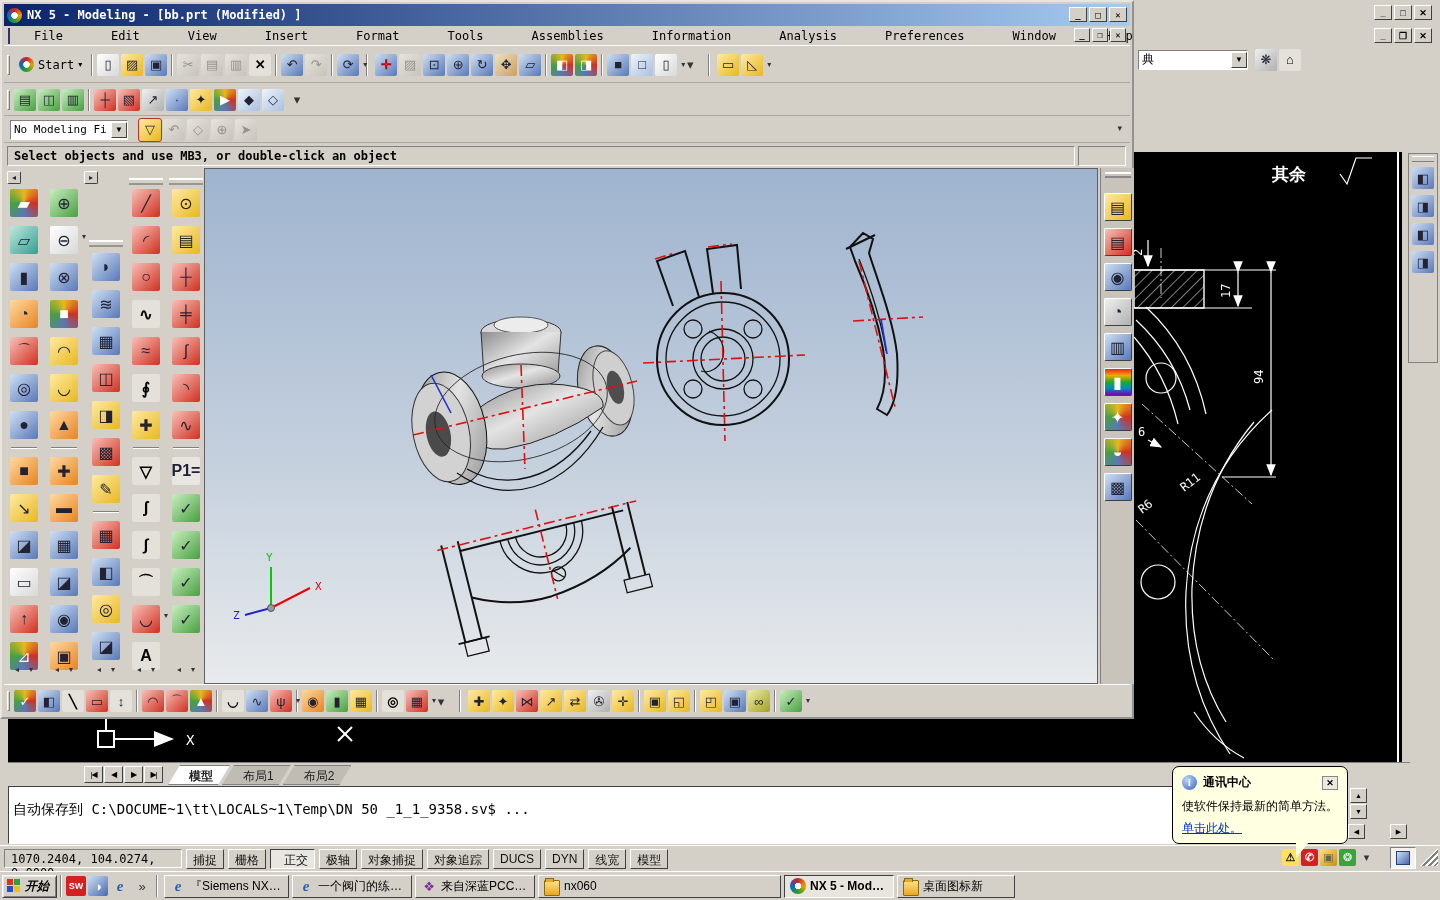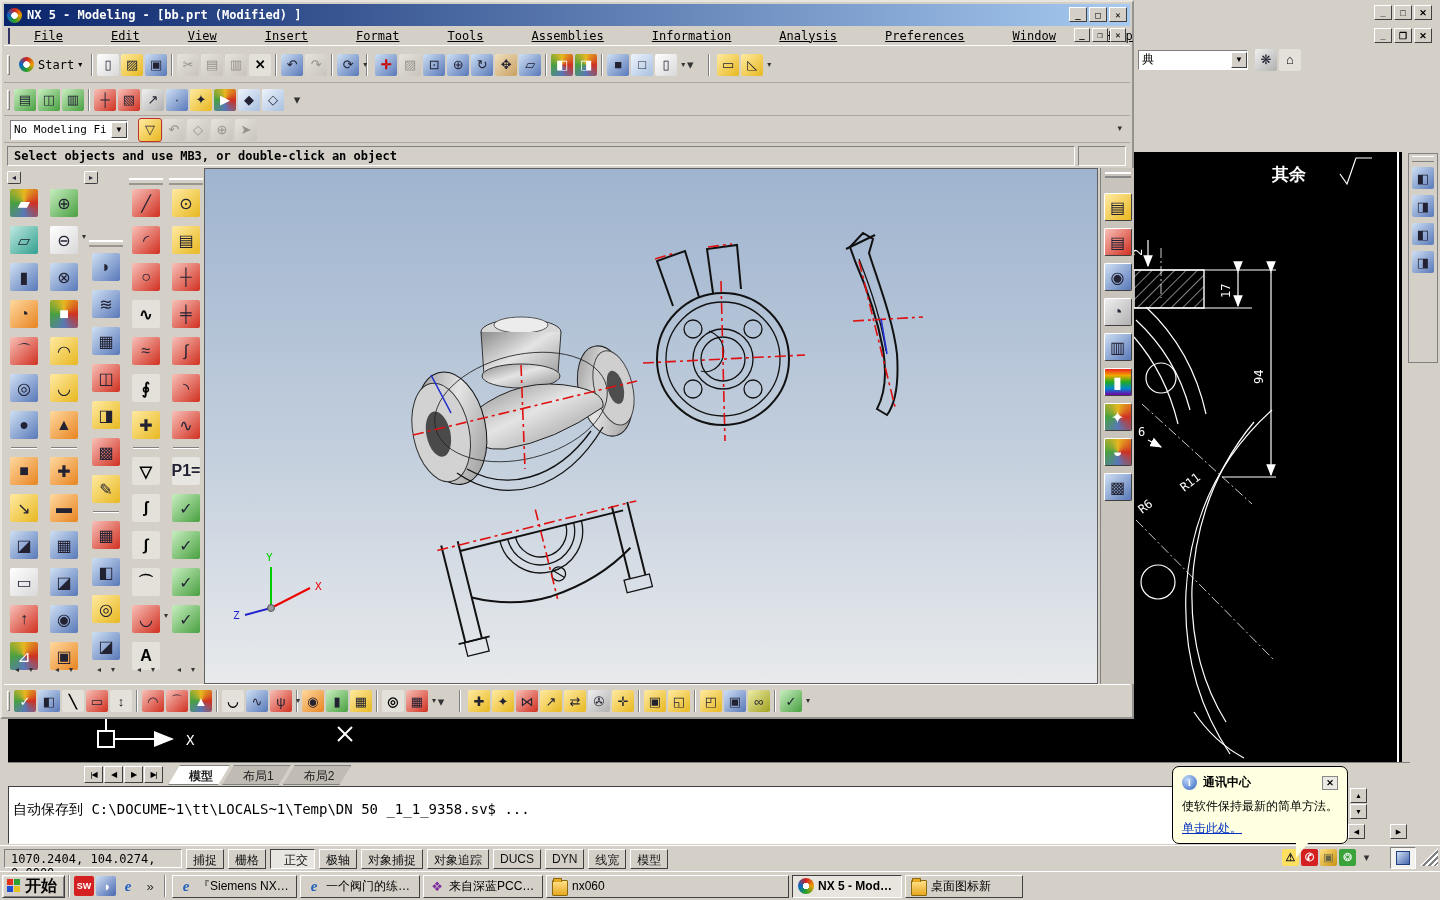--- a/index.html
+++ b/index.html
@@ -89,21 +89,21 @@
   .cline{ stroke:#fff; stroke-width:0.8; fill:none; stroke-dasharray:10 3 2 3; }
   .dtext{ fill:#fff; font-family:"DejaVu Sans Mono",monospace; font-size:12px; }
   .dtext18{ fill:#fff; font-size:17px; font-weight:bold; }
 
   
   #nx{ position:absolute; left:0; top:0; width:1134px; height:719px; background:#d4d0c8; border:2px outset #e8e5de; }
   #nx-title{ position:absolute; left:2px; top:2px; width:1126px; height:22px; background:linear-gradient(90deg,#0a246a,#a6caf0); color:#fff; display:flex; align-items:center; padding:0 3px; font-family:"DejaVu Sans Mono",monospace; font-weight:bold; font-size:12px; }
   #nx-title .ttl{ margin-left:5px; white-space:nowrap; }
   #nx-title .ac-btns{ position:absolute; right:3px; top:3px; }
   #nx-menubar{ position:absolute; left:2px; top:24px; width:1126px; height:20px; background:#d4d0c8; border-bottom:1px solid #fff; display:flex; align-items:center; font-family:"DejaVu Sans Mono",monospace; font-size:12px; }
-  .mi{ padding:2px 24px; color:#000;text-decoration:underline; }
+  .mi{ padding:2px 24px; color:#000; }
   #nx-menubar .ac-btns{ position:absolute; right:4px; top:2px; }
   #nx-menubar .wbtn{ width:16px; height:14px; }
   .docicon{ width:15px; height:16px; margin-left:4px; background:linear-gradient(135deg,#fff,#9cc); border:1px solid #336; }
   #nx-tb1{ position:absolute; left:2px; top:45px; width:1126px; height:36px; border-bottom:1px solid #aaa6a0; display:flex; align-items:center; }
   #nx-tb2{ position:absolute; left:2px; top:82px; width:1126px; height:32px; border-bottom:1px solid #aaa6a0; display:flex; align-items:center; }
   #start-btn{ display:inline-flex; align-items:center; height:26px; padding:0 6px; font-size:12px; }
   #start-btn .lbl{ margin:0 4px; font-family:"DejaVu Sans Mono",monospace; }
   #start-btn .dda{ font-size:8px; }
   #nx-selbar{ position:absolute; left:2px; top:115px; width:1126px; height:26px; border-bottom:1px solid #aaa6a0; display:flex; align-items:center; }
   #nx-selbar .combo{ margin-left:6px; width:118px; font-family:"DejaVu Sans Mono",monospace; font-size:11px; }
@@ -138,21 +138,21 @@
   #balloon{ position:absolute; left:1172px; top:766px; width:176px; height:78px; background:#ffffe1; border:1px solid #000; border-radius:7px; z-index:30; padding:7px 9px; font-size:12px; color:#000; }
   #balloon .brow{ display:flex; align-items:center; font-weight:bold; }
   #balloon .info-i{ width:15px; height:15px; border-radius:50%; background:radial-gradient(circle at 35% 30%,#bcd8f8,#3060c0); color:#fff; font-size:10px; font-weight:bold; display:inline-flex; align-items:center; justify-content:center; margin-right:6px; font-family:"Liberation Serif",serif; }
   #balloon .bclose{ margin-left:auto; width:16px; height:14px; border:1px solid #888; background:#ece9e2; font-size:9px; display:flex; align-items:center; justify-content:center; }
   #balloon .bbody{ margin-top:7px; }
   #balloon .blink{ margin-top:5px; color:#0030c0; text-decoration:underline; }
   #btail{ position:absolute; left:1296px; top:842px; width:0; height:0; border-top:16px solid #ffffe1; border-right:13px solid transparent; z-index:30; }
 
   
   #taskbar{ position:absolute; left:0; top:871px; width:1440px; height:29px; background:#d4d0c8; border-top:1px solid #fff; display:flex; align-items:center; z-index:40; }
-  #start{ margin-left:2px; height:23px; display:flex; align-items:center; padding:0 7px 0 4px; font-weight:bold; font-size:16px; }
+  #start{ margin-left:2px; height:23px; display:flex; align-items:center; padding:0 7px 0 4px; font-weight:bold; font-size:12px;font-style:italic; }
   .flag{ width:14px; height:14px; margin-right:4px; display:grid; grid-template-columns:6px 6px; grid-template-rows:6px 6px; gap:1px; }
   .flag i:nth-child(1){background:#e03020;} .flag i:nth-child(2){background:#30a030;}
   .flag i:nth-child(3){background:#2050d0;} .flag i:nth-child(4){background:#e8c020;}
   .tbsep{ width:2px; height:22px; margin:0 3px; border-left:1px solid #808080; border-right:1px solid #fff; }
   #quicklaunch{ display:flex; align-items:center; }
   #quicklaunch .icon{ width:20px; height:20px; margin:0 1px; }
   .task{ height:23px; margin-left:3px; display:flex; align-items:center; padding:0 5px; font-size:12px; background:#d4d0c8; border:1px solid; border-color:#fff #404040 #404040 #fff; overflow:hidden; white-space:nowrap; }
   .task.active{ border-color:#404040 #fff #fff #404040; background:#e8e5de; font-weight:bold; }
   .task .tico{ margin-right:4px; display:inline-flex; align-items:center; justify-content:center; width:16px; height:16px; flex:0 0 auto; }
   .task .tlabel{ overflow:hidden; text-overflow:ellipsis; }

